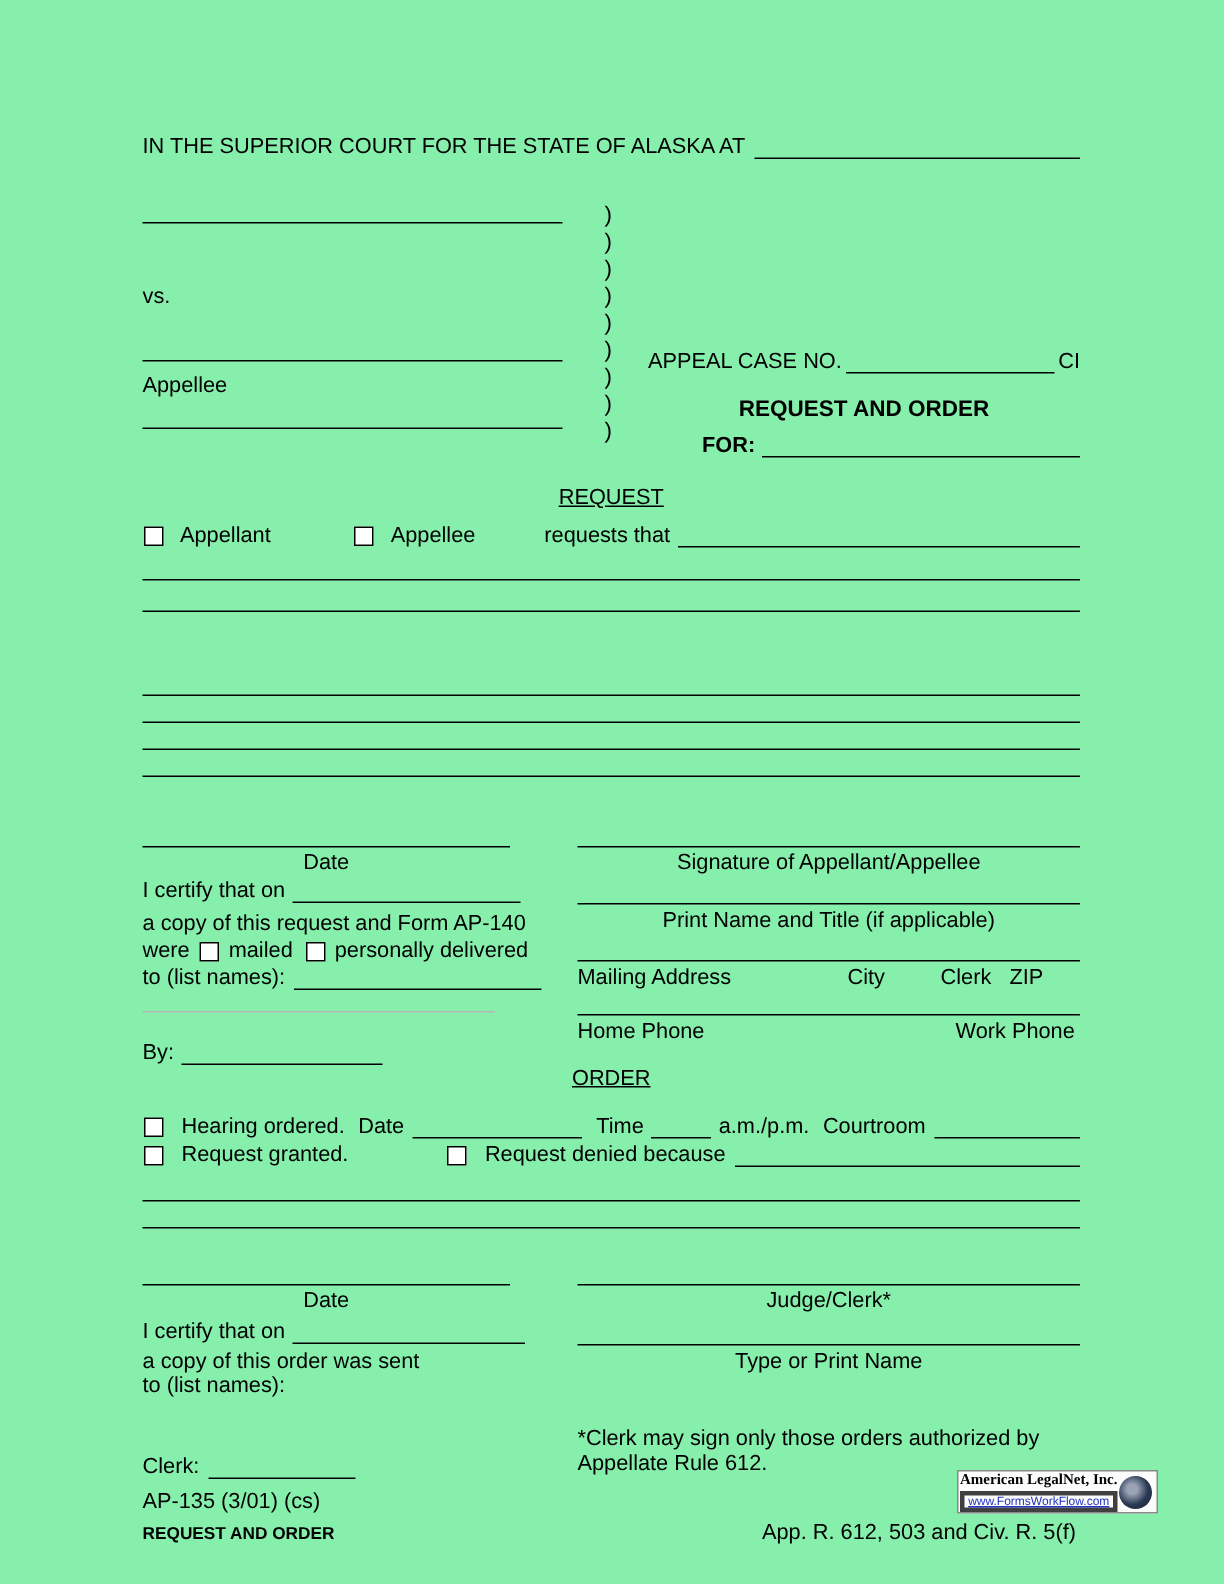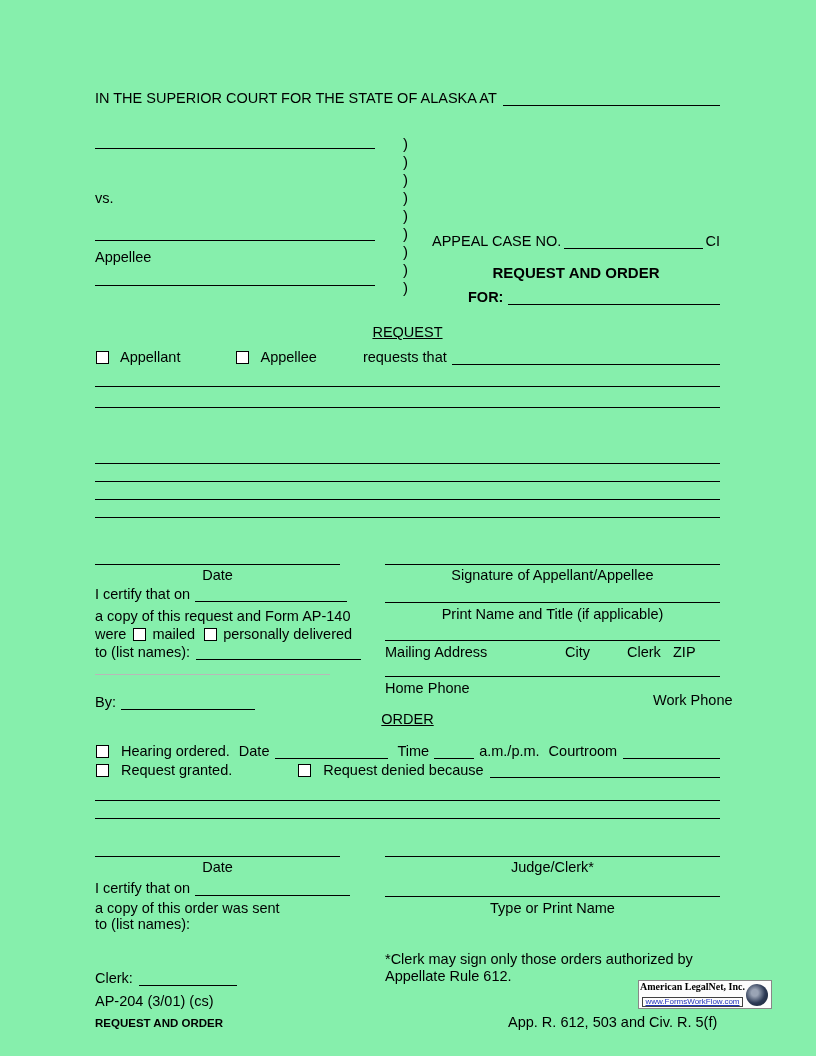--- a/index.html
+++ b/index.html
@@ -116,21 +116,21 @@
     <div class="line" style="left:0; top:84px; width:335px;"></div>
     <div class="abs" style="left:0; top:88px; width:335px; height:16px;">
       <span class="abs lbl" style="left:0;">Mailing Address</span>
       <span class="abs lbl" style="left:180px;">City</span>
       <span class="abs lbl" style="left:242px;">Clerk</span>
       <span class="abs lbl" style="left:288px;">ZIP</span>
     </div>
     <div class="line" style="left:0; top:120px; width:335px;"></div>
     <div class="abs" style="left:0; top:124px; width:335px; height:16px;">
       <span class="abs lbl" style="left:0;">Home Phone</span>
-      <span class="abs lbl" style="left:268px;margin-top:12px;">Work Phone</span>
+      <span class="abs lbl" style="left:252px;">Work Phone</span>
     </div>
   </div>
 
   <div class="abs ctr" style="left:95px; top:711px; width:625px;">
     <span class="undl">ORDER</span>
   </div>
 
   <div class="abs row" style="left:96px; top:743px; width:624px;">
     <span class="cb"></span>
     <span class="lbl" style="margin-left:12px;text-align:right;">Hearing ordered.</span>
@@ -172,26 +172,26 @@
     <div class="abs ctr" style="left:0; top:52px; width:335px;">Type or Print Name</div>
   </div>
 
   <div class="abs" style="left:385px; top:951px; width:345px; line-height:17px;">*Clerk may sign only those orders authorized by Appellate Rule 612.</div>
 
   <div class="abs row" style="left:95px; top:970px; width:160px;">
     <span class="lbl">Clerk:</span>
     <span class="ul" style="width:98px; margin-left:6px;"></span>
   </div>
 
-  <div class="abs lbl" style="left:95px; top:993px;">AP-204 (3/01) (cs)</div>
+  <div class="abs lbl" style="left:95px; top:993px;">AP-135 (3/01) (cs)</div>
 
   <div class="abs lbl b" style="left:95px; top:1017px; font-size:11.5px;">REQUEST AND ORDER</div>
   <div class="abs lbl" style="left:508px; top:1014px;">App. R. 612, 503 and Civ. R. 5(f)</div>
 
   <div class="abs" style="left:638px; top:980px; width:134px; height:29px; border:1px solid #888; background:#fcfcfc; display:flex; align-items:center;">
     <div style="flex:1; text-align:center; line-height:1;">
       <div style="font-family:'Liberation Serif', serif; font-weight:bold; font-size:10px;">American LegalNet, Inc.</div>
-      <div style="font-size:8px; color:#2233bb; border:1px solid #404040; display:inline-block; padding:0 2px; margin-top:1px; text-decoration:underline;">www.FormsWorkFlow.com</div>
+      <div style="font-size:8px; color:#2233bb; border:3px solid #404040; display:inline-block; padding:0 2px; margin-top:1px; text-decoration:underline;">www.FormsWorkFlow.com</div>
     </div>
     <div style="width:22px; height:22px; border-radius:50%; margin-right:3px; flex:0 0 auto; background:radial-gradient(circle at 40% 40%, #9aa4b5 18%, #2c3a55 55%, #141c2e 100%);"></div>
   </div>
 
 </div>
 
 </body></html>

